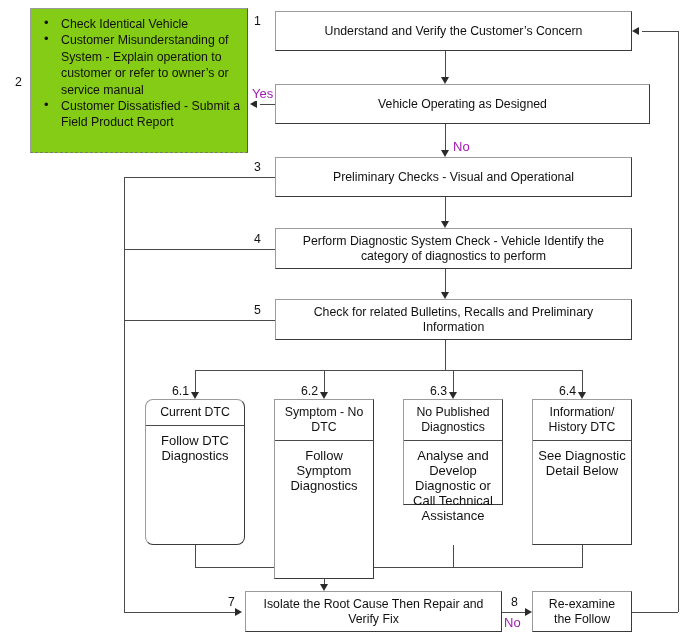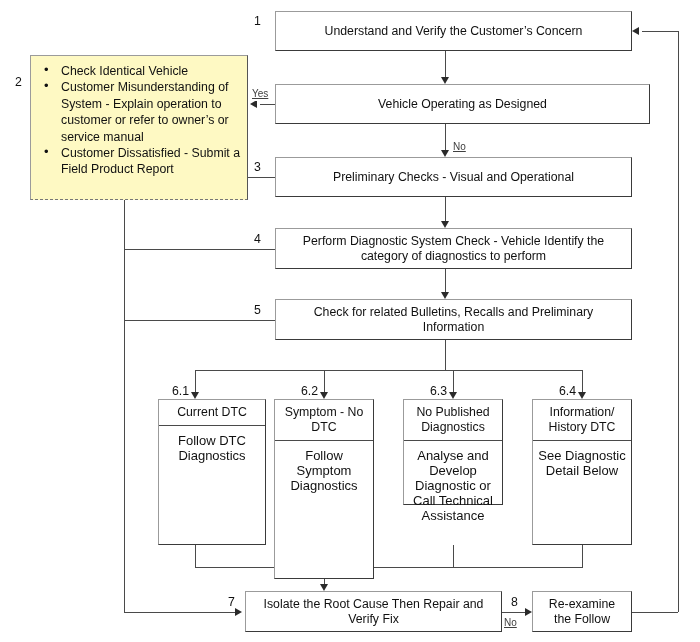--- a/index.html
+++ b/index.html
@@ -56,28 +56,27 @@
     font-size: 13px;
     line-height: 15px;
   }
   .node-inner {
     padding: 2px 12px;
   }
   
   .notes-box {
     position: absolute;
     box-sizing: border-box;
-    background: #fef9c3;
+    background: #84cc16;
     border: 1px solid #555555;
     border-top-color: #9b9b9b;
     border-left-color: #9b9b9b;
     border-bottom-style: dashed;
     border-bottom-color: #777777;
     z-index: 5;
-    margin-top: 47px;
   }
   .notes-list {
     list-style: none;
     margin: 0;
     padding: 7px 6px 0 8px;
   }
   .notes-list li {
     position: relative;
     padding-left: 22px;
     font-size: 12.3px;
@@ -98,28 +97,27 @@
     position: absolute;
     font-size: 12.3px;
     line-height: 14px;
     color: #111111;
     z-index: 7;
     white-space: nowrap;
   }
   
   .edge-label {
     position: absolute;
-    font-size: 10px;
+    font-size: 13px;
     line-height: 14px;
-    color: #404040;
+    color: #a21caf;
     z-index: 7;
     white-space: nowrap;
     background: #ffffff;
     padding: 0 1px;
-    text-decoration: underline;
   }
   
   .hline {
     position: absolute;
     height: 0;
     border-top: 1px solid #4a4a4a;
     z-index: 2;
   }
   .vline {
     position: absolute;
@@ -184,21 +182,21 @@
   <div class="node" style="left:275px; top:228px; width:357px; height:41px;">
     <span class="node-inner">Perform Diagnostic System Check - Vehicle Identify the category of diagnostics to perform</span>
   </div>
   <div class="step-num" style="left:254px; top:232px;">4</div>
 
   <div class="node" style="left:275px; top:299px; width:357px; height:41px;">
     <span class="node-inner">Check for related Bulletins, Recalls and Preliminary Information</span>
   </div>
   <div class="step-num" style="left:254px; top:303px;">5</div>
 
-  <div class="node stacked" style="left:158px; top:399px; width:108px; height:146px;">
+  <div class="node stacked" style="left:145px; top:399px; width:100px; height:146px;border-radius:8px;">
     <div class="node-head">Current DTC</div>
     <div class="node-body">Follow DTC Diagnostics</div>
   </div>
   <div class="step-num" style="left:172px; top:384px;">6.1</div>
 
   <div class="node stacked" style="left:274px; top:399px; width:100px; height:180px;">
     <div class="node-head">Symptom - No DTC</div>
     <div class="node-body">Follow Symptom Diagnostics</div>
   </div>
   <div class="step-num" style="left:301px; top:384px;">6.2</div>

